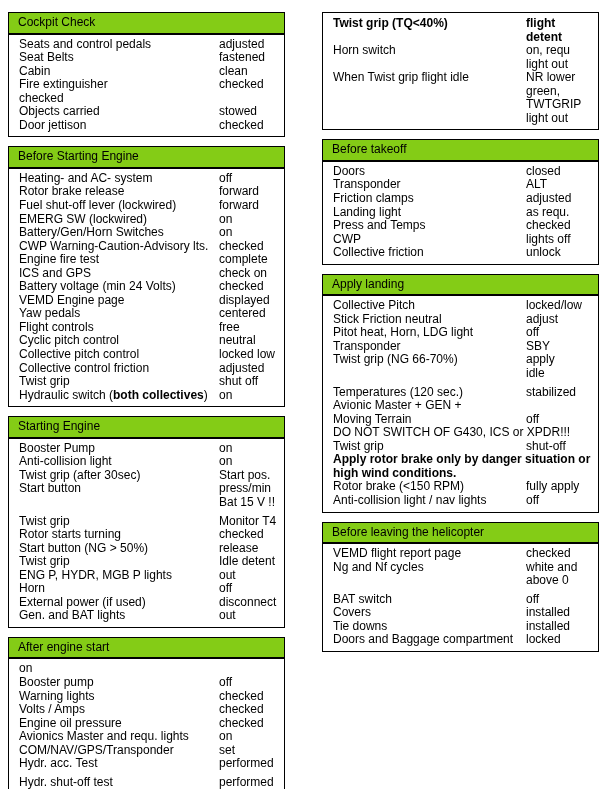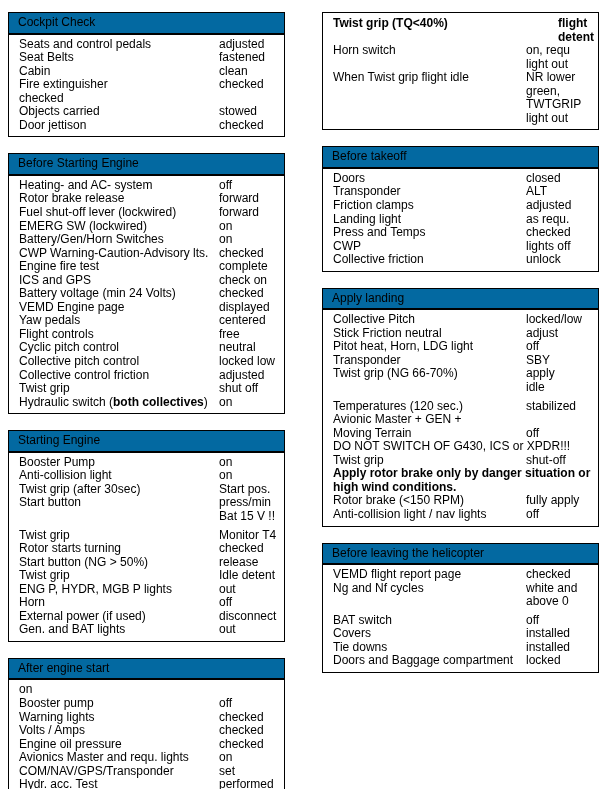--- a/index.html
+++ b/index.html
@@ -21,42 +21,42 @@
     position: absolute;
     top: 12px;
     left: 8px;
     right: 8px;
     display: flex;
   }
   .col { display: flex; flex-direction: column; }
   .col-left  { width: 277px; }
   .col-right { width: 277px; margin-left: 37px; }
 
-  .section { margin-top: 16px; }
+  .section { margin-top: 9px; }
   .section:first-child { margin-top: 0; }
 
   .sec-header {
-    background: #0369a1;
+    background: #84cc16;
     border: 1px solid #000;
     border-bottom: 2px solid #000;
     padding: 3px 9px 3px;
   }
   .sec-body {
     border: 1px solid #000;
     border-top: 0;
     padding: 3px 0 4px;
   }
   .sec-body.no-header { border-top: 1px solid #000; padding-top: 4px; }
 
   .row { display: flex; align-items: flex-start; padding-left: 10px; padding-right: 4px; }
   .row .lbl { flex: 0 0 auto; min-width: 200px; }
   .col-right .row .lbl { min-width: 193px; }
   .row .val { white-space: pre-line; }
   .row.full { display: block; }
-  .b { font-weight: bold; justify-content: space-between; }
+  .b { font-weight: bold; }
   .spacer { height: 5px; }
 </style>
 </head>
 <body>
 
 <div class="page">
   <div class="col col-left">
       <div class="section">
         <div class="sec-header">Cockpit Check</div>
         <div class="sec-body">

